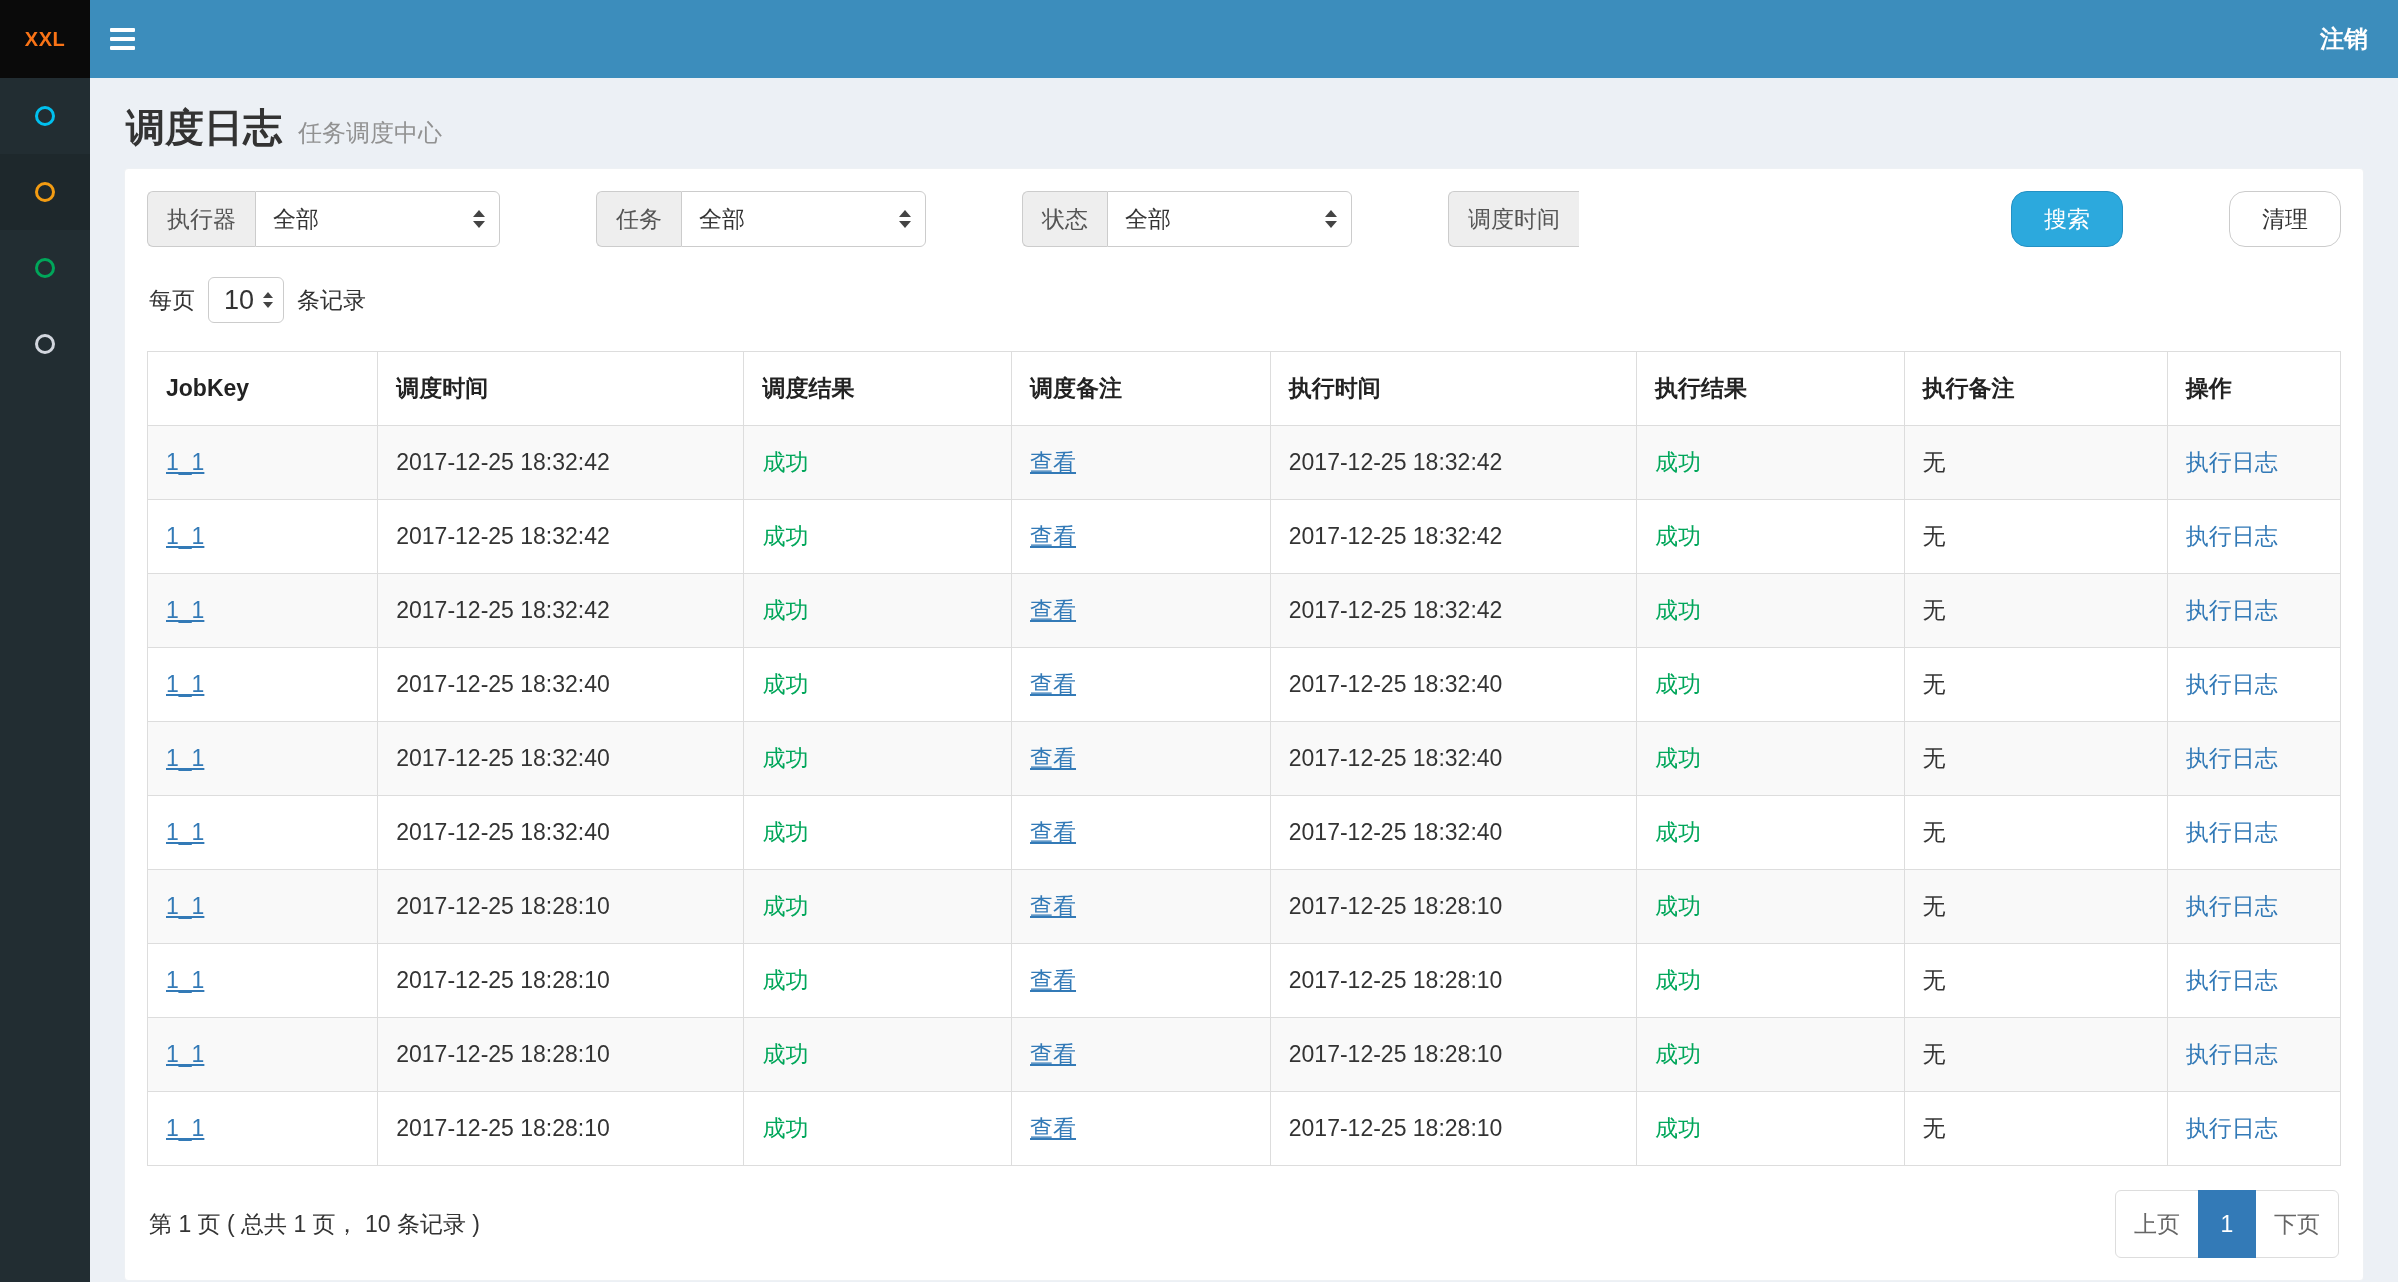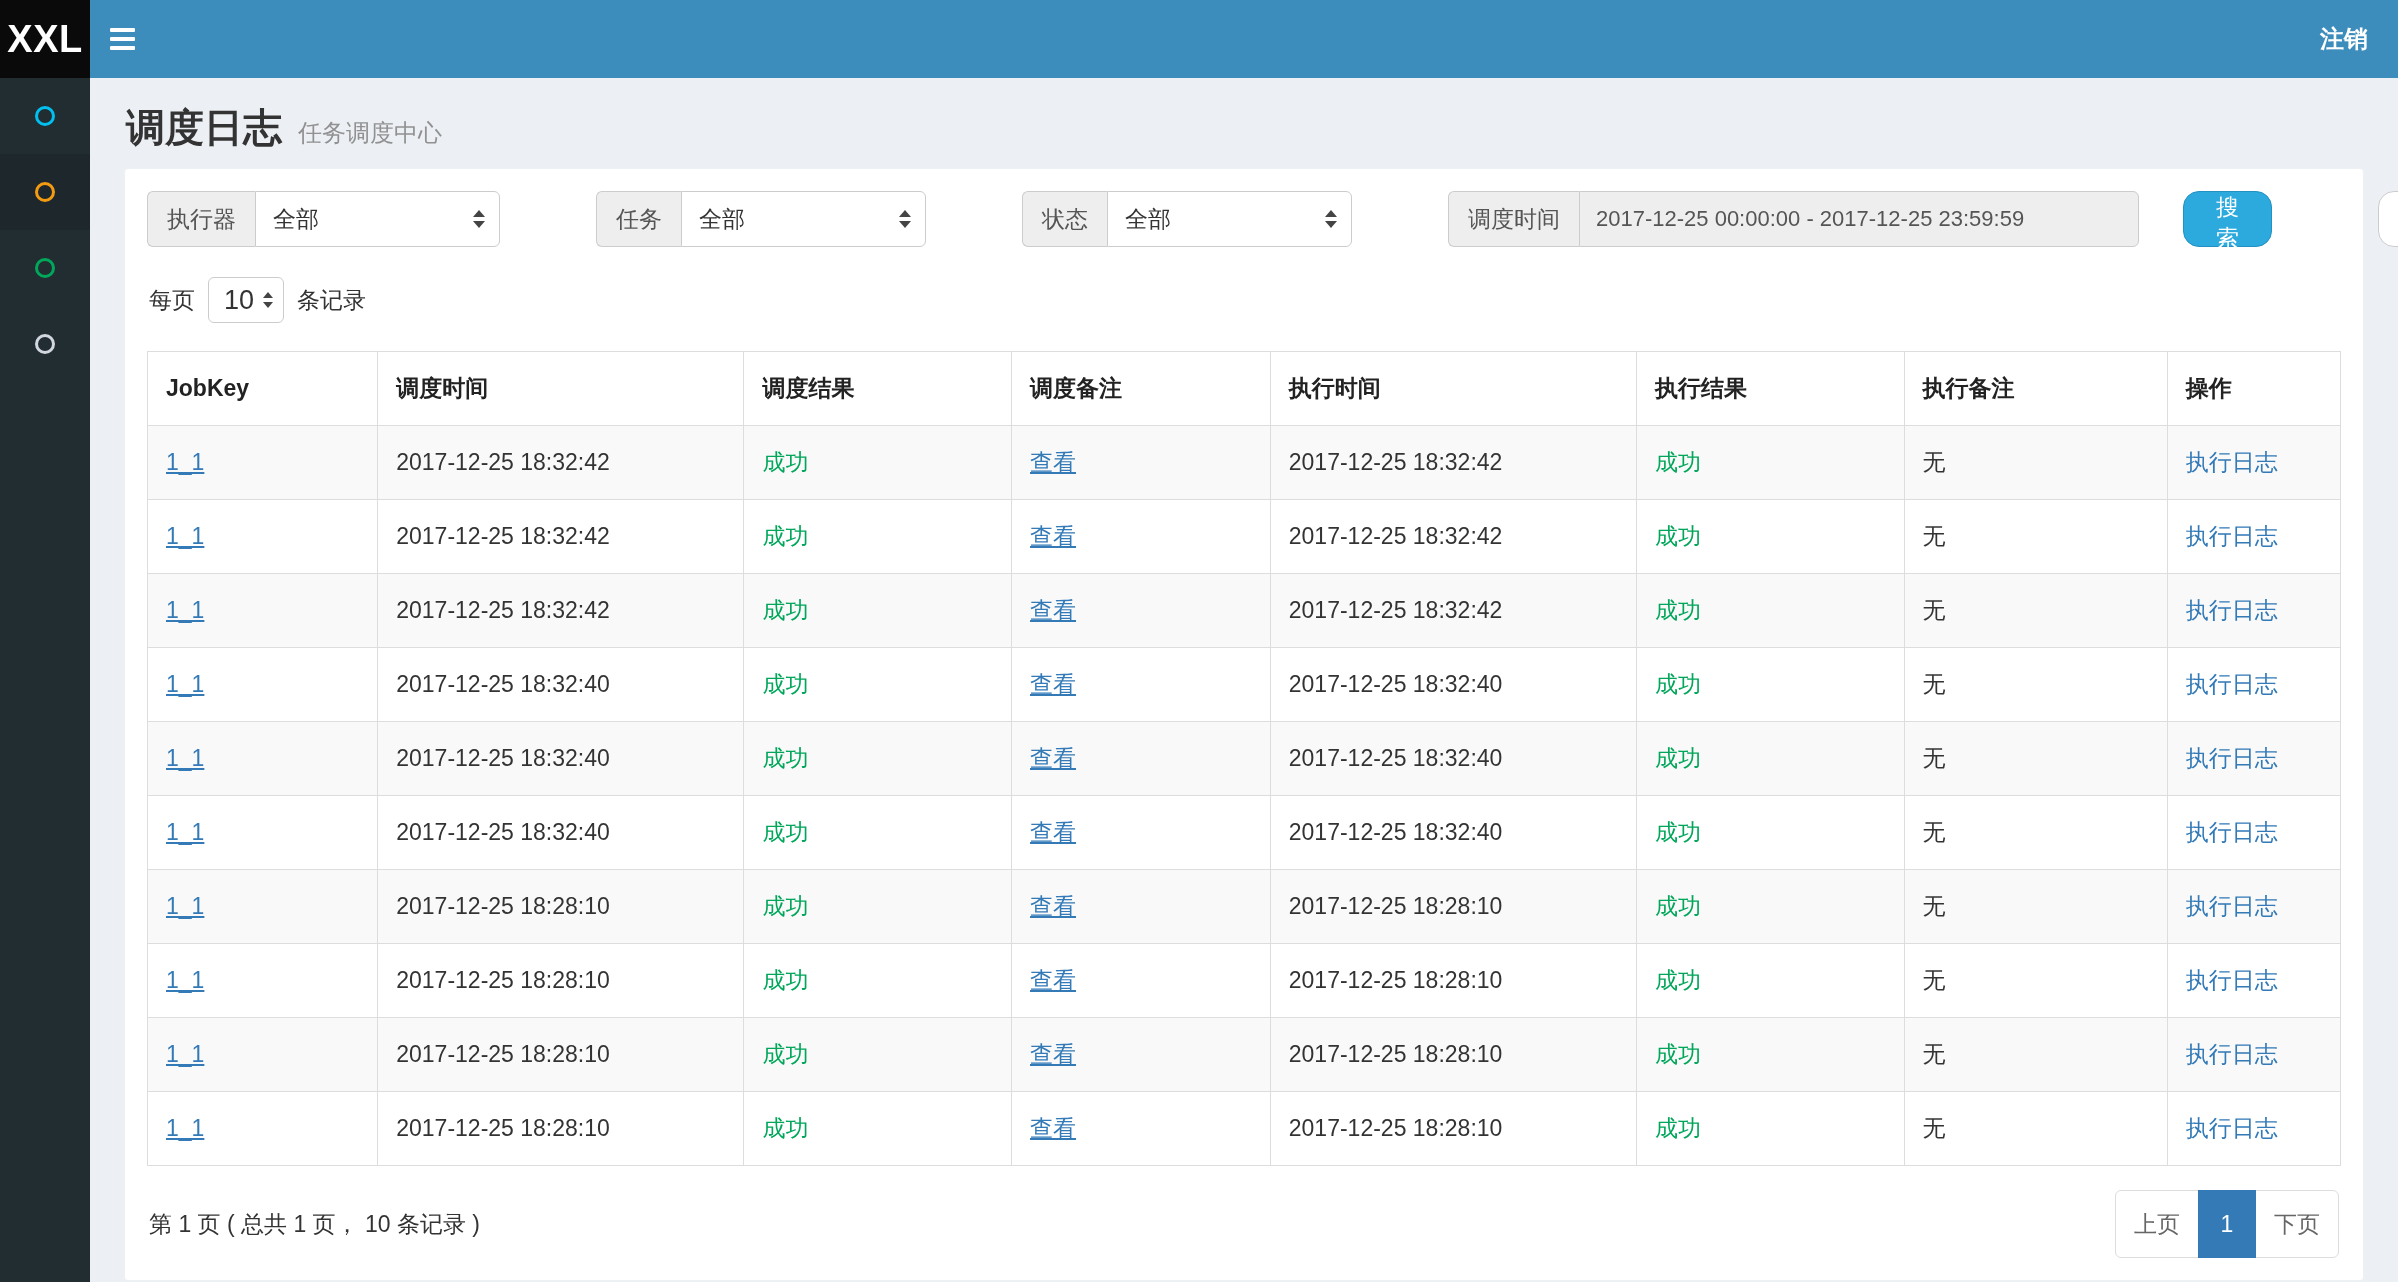--- a/index.html
+++ b/index.html
@@ -8,21 +8,21 @@
     font-family: "Liberation Sans", "DejaVu Sans", sans-serif;
     background: var(--page_bg, #ecf0f5);
     color: #333;
     font-size: 22px;
     overflow: hidden;
     position: relative;
   }
 
   
   .navbar { position: absolute; top: 0; left: 0; right: 0; height: 78px; background: var(--navbar, #3c8dbc); display: flex; z-index: 10; }
-  .logo { width: 90px; height: 78px; background: #0a0a0a; color: #ffffff; display: flex; align-items: center; justify-content: center; font-weight: bold; font-size: 38px; letter-spacing: 0.5px; cursor: pointer; }
+  .logo { width: 90px; height: 78px; background: #0a0a0a; color: #f97316; display: flex; align-items: center; justify-content: center; font-weight: bold; font-size: 20px; letter-spacing: 0.5px; cursor: pointer; }
   .nav-rest { flex: 1; display: flex; align-items: center; justify-content: space-between; padding-right: 30px; }
   .hamburger { width: 64px; height: 78px; display: flex; flex-direction: column; align-items: center; justify-content: center; gap: 5px; cursor: pointer; }
   .hamburger .bar { width: 25px; height: 4px; background: #fff; border-radius: 1px; }
   .logout { color: #fff; font-size: 24px; font-weight: bold; text-decoration: none; cursor: pointer; }
 
   
   .sidebar { position: absolute; top: 78px; left: 0; bottom: 0; width: 90px; background: var(--sidebar, #222d32); z-index: 9; }
   .sidebar-item { height: 76px; display: flex; align-items: center; justify-content: center; cursor: pointer; }
   .sidebar-item.active { background: #1e282c; }
   .circle-icon { width: 20px; height: 20px; border-radius: 50%; border: 3px solid #fff; display: inline-block; }
@@ -149,21 +149,20 @@
           <span>全部</span>
           <span class="sel-arrows">
               <i class="arr-up"></i>
               <i class="arr-down"></i>
             </span>
         </div>
       </div>
 
       <div class="input-group time-group">
         <span class="addon">调度时间</span>
-        <input class="time-input" type="text" readonly="" value="2017-12-25 00:00:00 - 2017-12-25 23:59:59" style="">
       </div>
 
       <button class="btn btn-info">搜索</button>
       <button class="btn btn-default">清理</button>
     </div>
 
     <div class="page-size">
       <span>每页</span>
       <div class="small-select">
         <span>10</span>

